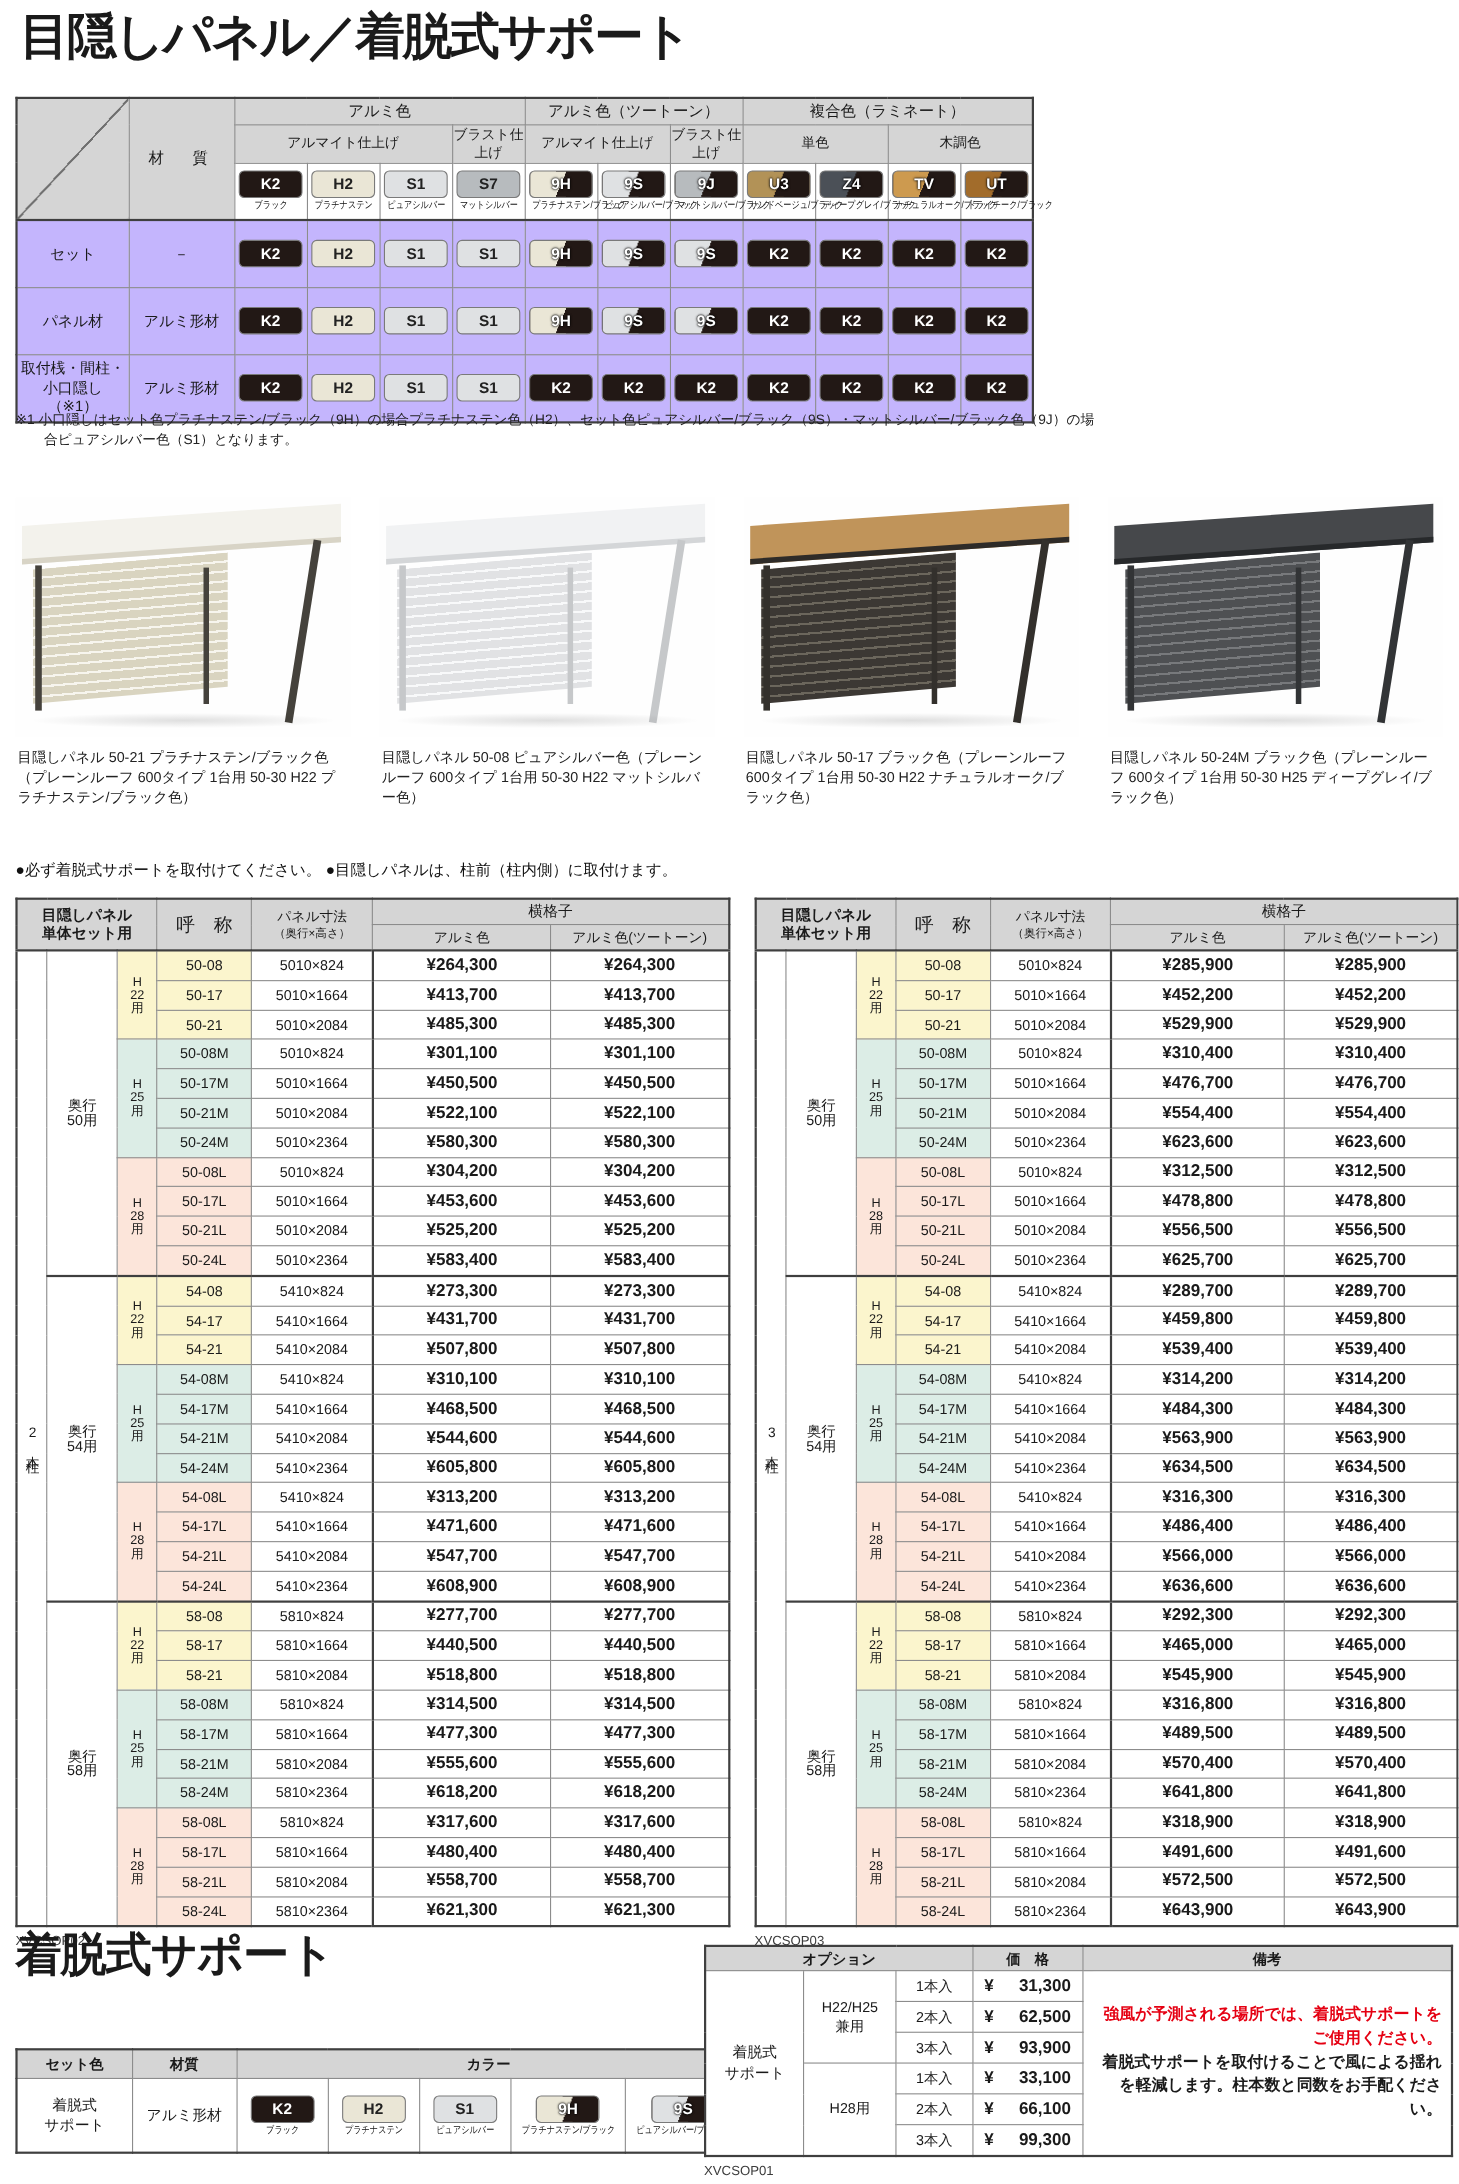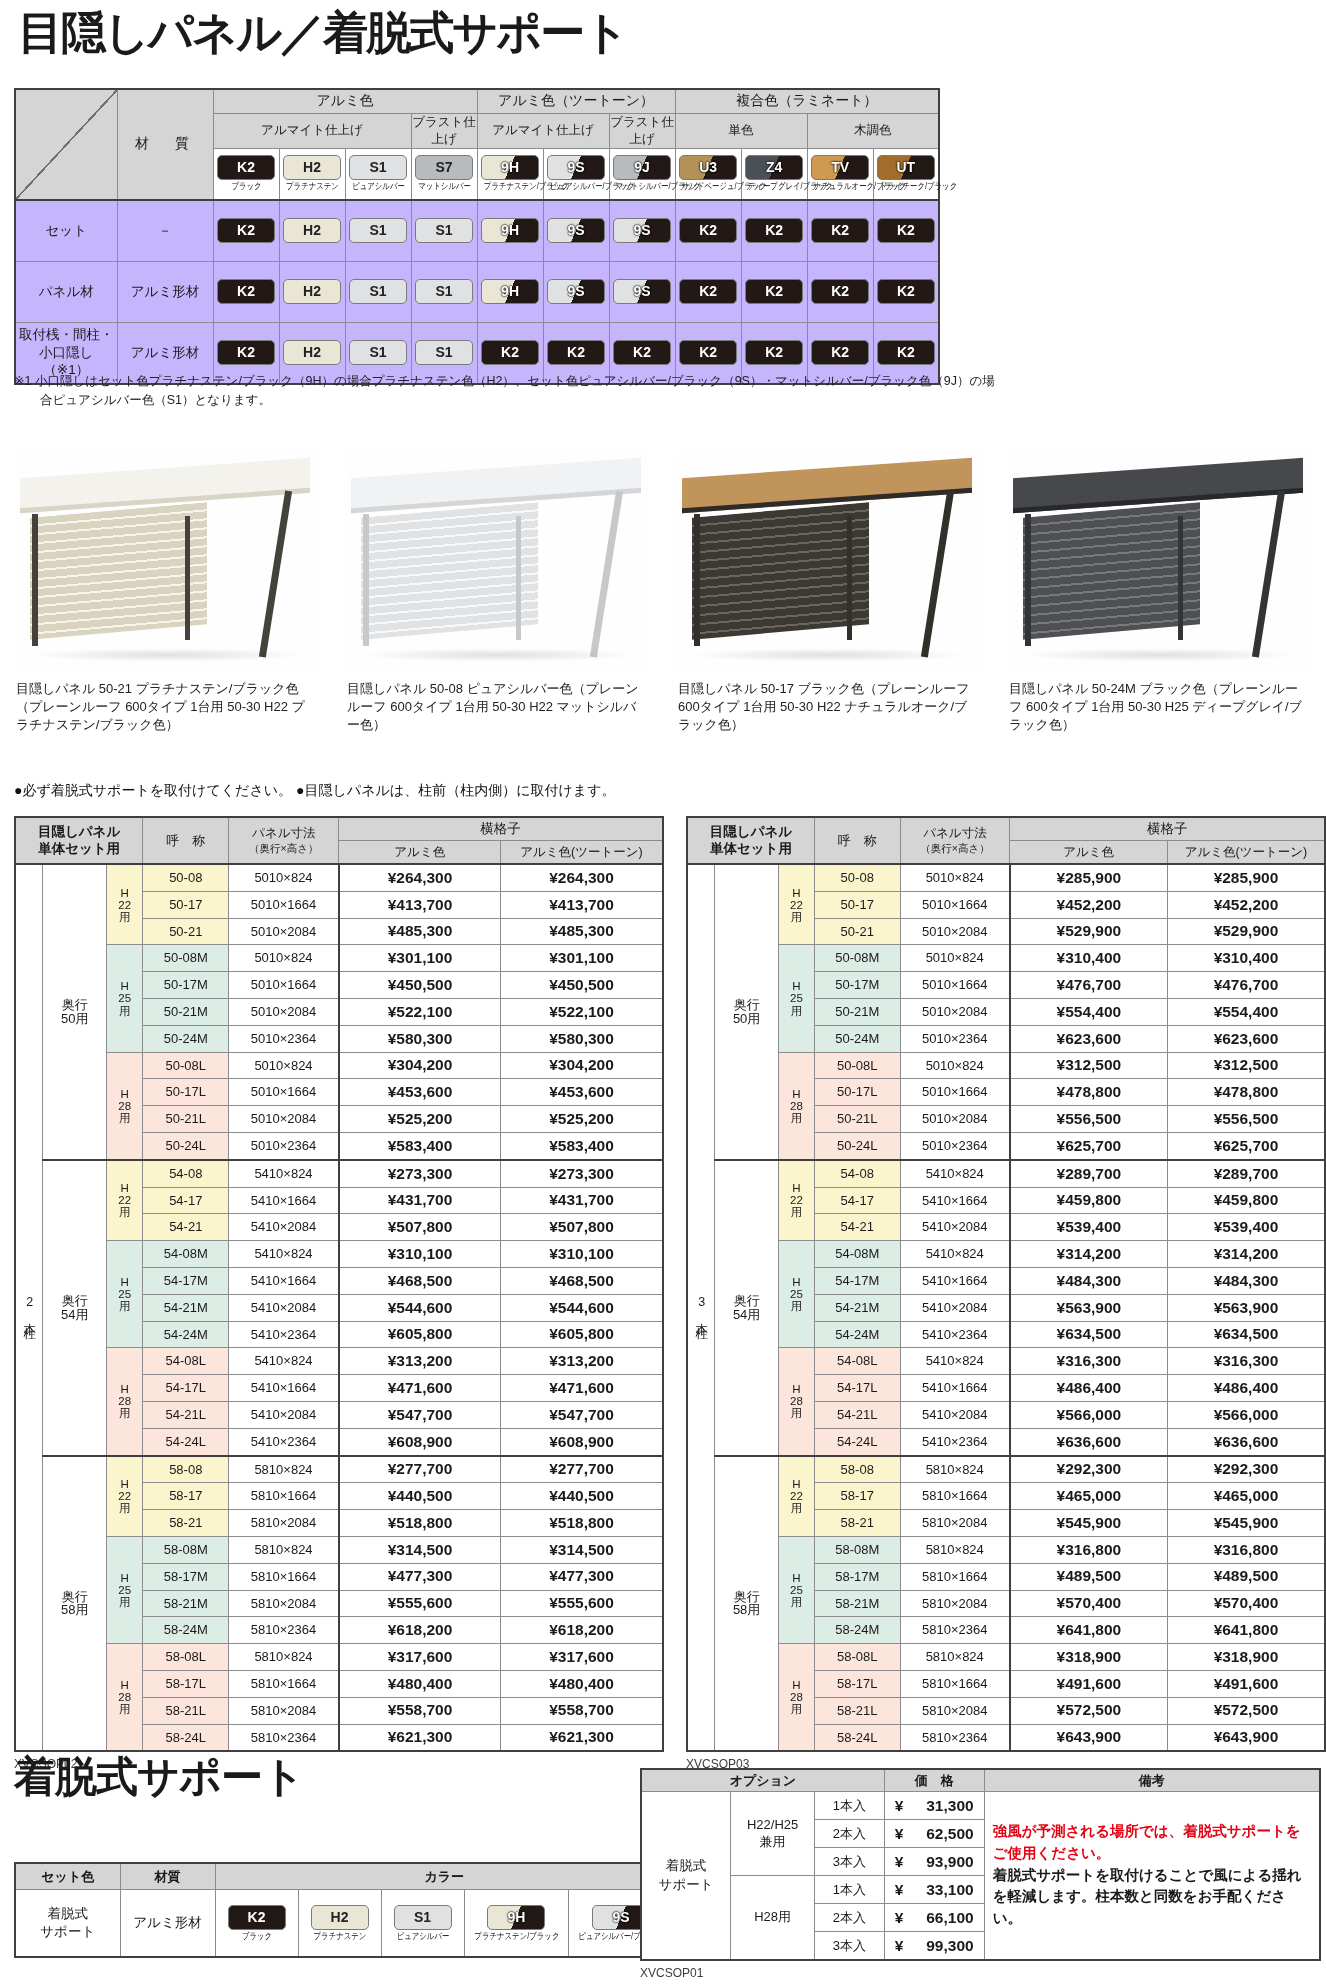--- a/index.html
+++ b/index.html
@@ -64,21 +64,21 @@
   .notes span{margin-right:4px;}
 
   
   .ptable{position:absolute;}
   .ptable-0{top:816px;left:14px;}
   .ptable-1{top:816px;left:686px;}
   .ptable-table{border:2px solid #3f3f3f;}
   .ptable-table thead{border-bottom:2px solid #3f3f3f;margin-top:37px;}
   .ptable-table thead th{height:22px;}
   .hd-unit{font-size:13.5px;font-weight:700;line-height:1.2;}
-  .hd-name{font-size:13px;}
+  .hd-name{font-size:17px;}
   .hd-size{font-size:12.5px;line-height:1.2;}
   .hd-size small{font-size:10.5px;}
   .hd-group{font-size:13.5px;}
   .hd-c1,.hd-c2{font-size:12.5px;height:20px;}
   .ptable-table tbody td{height:25.8px;line-height:1.05;background:#fff;}
   .post-cell{writing-mode:vertical-rl;text-orientation:upright;font-size:12.5px;letter-spacing:4px;}
   .depth-cell{font-size:13px;line-height:1.3;}
   .hl{font-size:11.5px;line-height:1.1;}
   .nm{font-size:13px;}
   .sz{font-size:13px;}
@@ -101,21 +101,21 @@
 
   .opt-wrap{position:absolute;top:1768px;left:640px;width:681px;}
   .opt-table{border:2px solid #3f3f3f;}
   .opt-table thead th{height:21px;font-size:13px;font-weight:700;}
   .opt-table tbody td{height:27px;background:#fff;}
   .opt-product{font-size:13.5px;line-height:1.35;}
   .opt-group{font-size:13px;line-height:1.3;}
   .opt-qty{font-size:13px;}
   .opt-price{font-weight:700;font-size:15.5px;}
   .opt-price .pflex{display:flex;justify-content:space-between;padding:0 10px;}
-  .opt-remark{text-align:left;vertical-align:middle;padding:4px 8px;border-radius:13px;}
+  .opt-remark{text-align:right;vertical-align:middle;padding:4px 8px;border-radius:13px;}
   .opt-remark p{margin:0;font-size:14.5px;font-weight:700;line-height:1.5;}
   .remark-red{color:#e50012;}
   .remark-black{color:#1a1a1a;}
 </style>
 </head>
 <body>
 
 <header class="titlebar">
   <h1 class="title">目隠しパネル／着脱式サポート</h1>
 </header>

